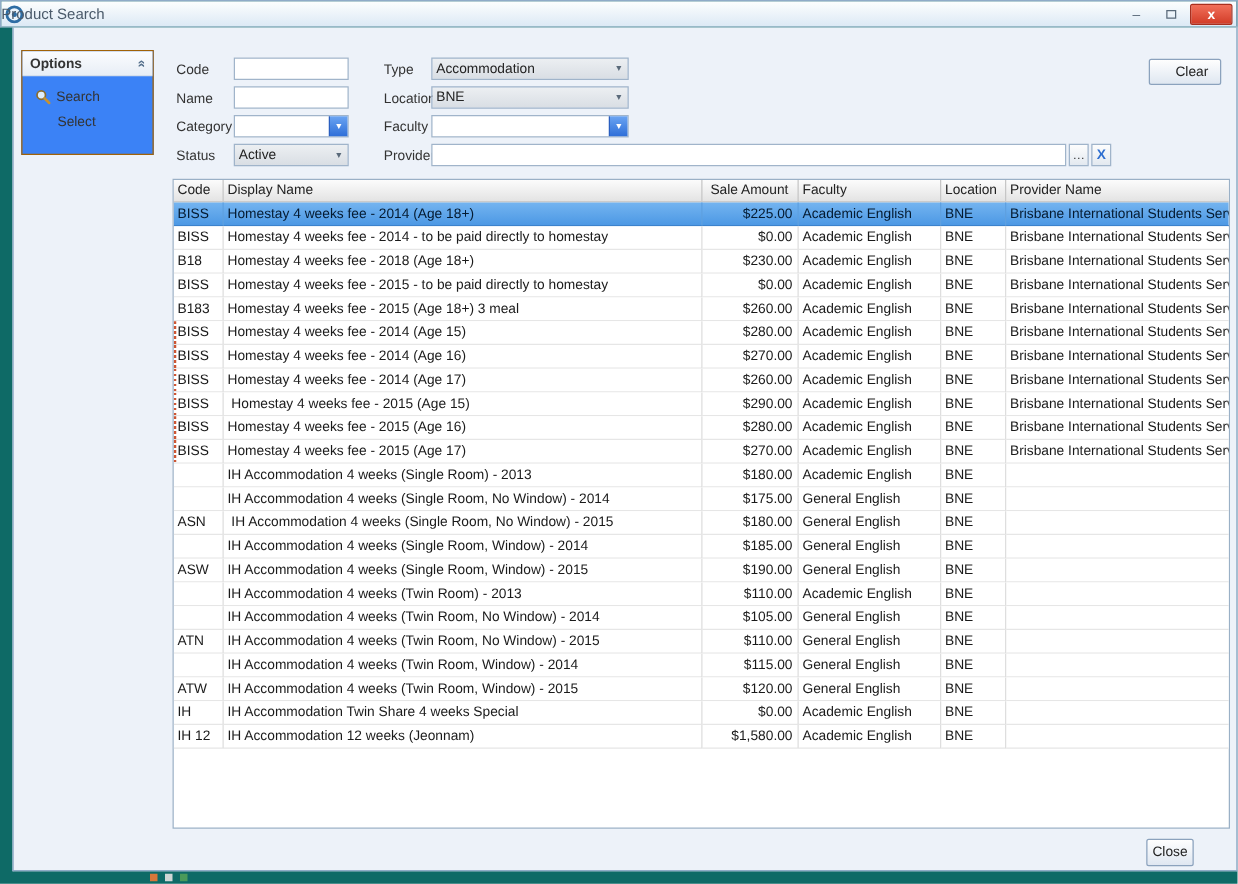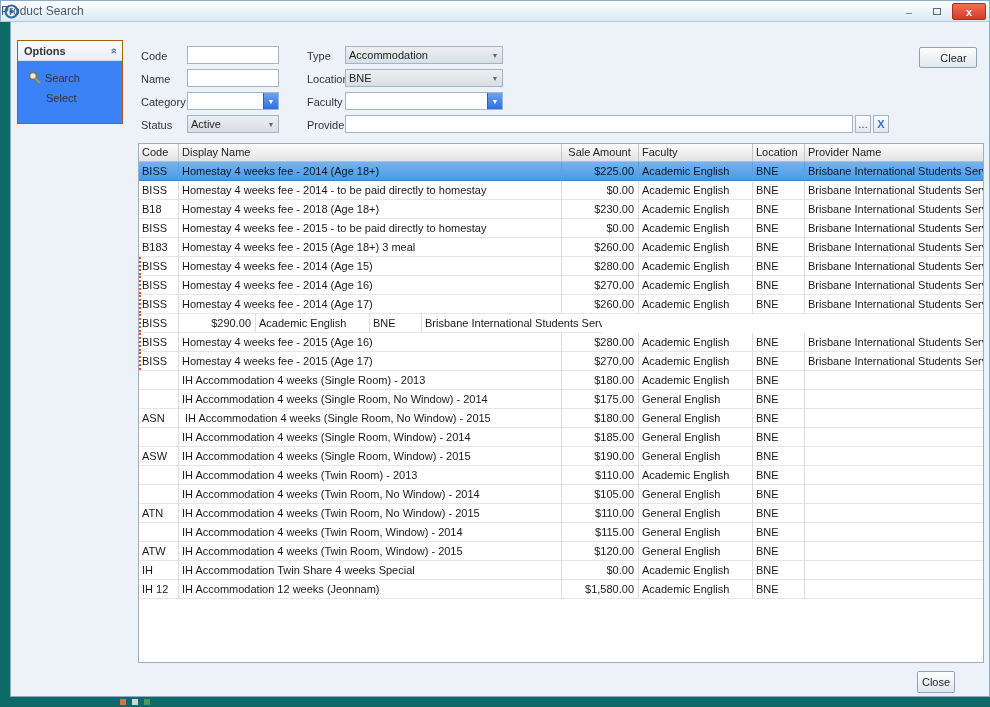--- a/index.html
+++ b/index.html
@@ -274,20 +274,21 @@
         <div class="grid-row dotted">
           <div class="cell col-code">BISS</div>
           <div class="cell col-name">Homestay 4 weeks fee - 2014 (Age 17)</div>
           <div class="cell col-amount">$260.00</div>
           <div class="cell col-faculty">Academic English</div>
           <div class="cell col-location">BNE</div>
           <div class="cell col-provider">Brisbane International Students Services</div>
         </div>
         <div class="grid-row dotted">
           <div class="cell col-code">BISS</div>
+          <div class="cell col-name"> Homestay 4 weeks fee - 2015 (Age 15)</div>
           <div class="cell col-amount">$290.00</div>
           <div class="cell col-faculty">Academic English</div>
           <div class="cell col-location">BNE</div>
           <div class="cell col-provider">Brisbane International Students Services</div>
         </div>
         <div class="grid-row dotted">
           <div class="cell col-code">BISS</div>
           <div class="cell col-name">Homestay 4 weeks fee - 2015 (Age 16)</div>
           <div class="cell col-amount">$280.00</div>
           <div class="cell col-faculty">Academic English</div>

